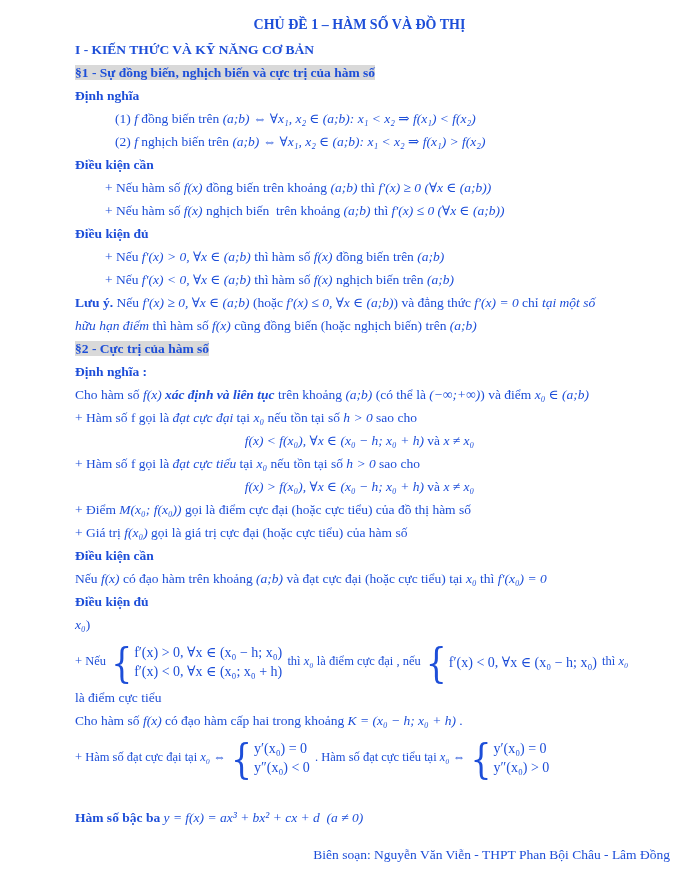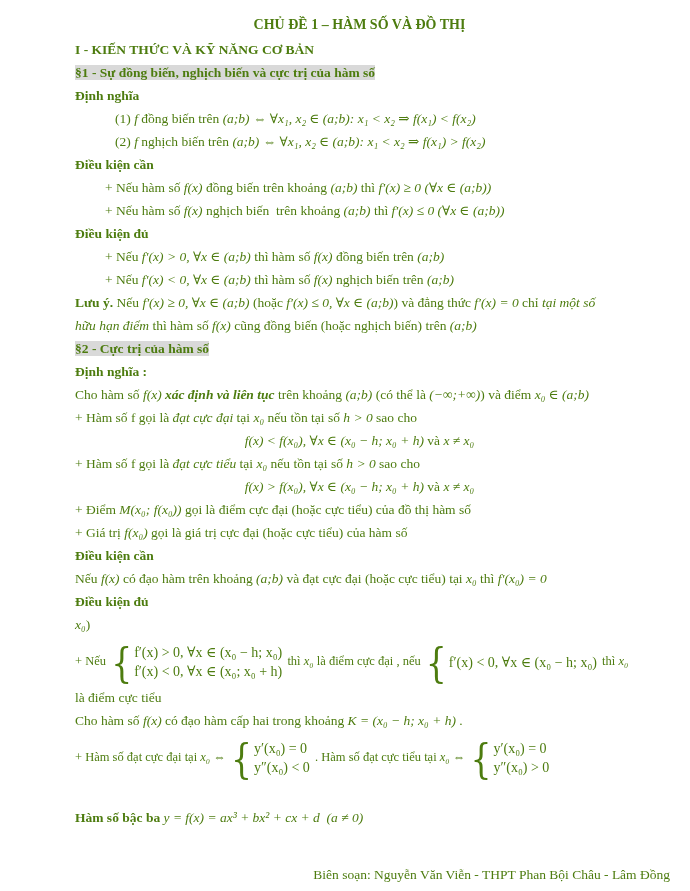--- a/index.html
+++ b/index.html
@@ -1,20 +1,20 @@
 <!DOCTYPE html>
 <html lang="vi" style="--hl: #d9d9d9;"><head>
 <meta charset="utf-8">
 <style>
   * { margin:0; padding:0; box-sizing:border-box; }
   html,body { background:#ffffff; }
   .page {
     position:relative;
     width:690px; height:891px;
-    background:#ffffff; color:#4d7c0f;
+    background:#ffffff; color:#1d4ed8;
     font-family:"Liberation Serif","DejaVu Serif",serif;
     font-size:13.5px;
     overflow:hidden;
     padding:12px 46px 0 75px;
   }
   .title {
     text-align:center;
     font-weight:bold;
     font-size:14px;
     line-height:26px;
@@ -37,21 +37,21 @@
     font-size:33px; line-height:1;
     transform:scaleY(1.25);
     font-weight:400;
     margin-right:2px;
   }
   .cases-col { display:inline-flex; flex-direction:column; }
   .cases-row { font-size:14px; line-height:19px; white-space:nowrap; }
   .cases-line { line-height:50px; min-height:50px; font-size:12.5px; }
   .footer {
     position:absolute;
-    bottom:8px; right:20px;
+    bottom:28px; right:20px;
     font-size:13.5px;
     white-space:nowrap;
   }
 </style>
 </head>
 <body>
 
 <div class="page">
   <div class="title">CHỦ ĐỀ 1 – HÀM SỐ VÀ ĐỒ THỊ</div>
   <div>

